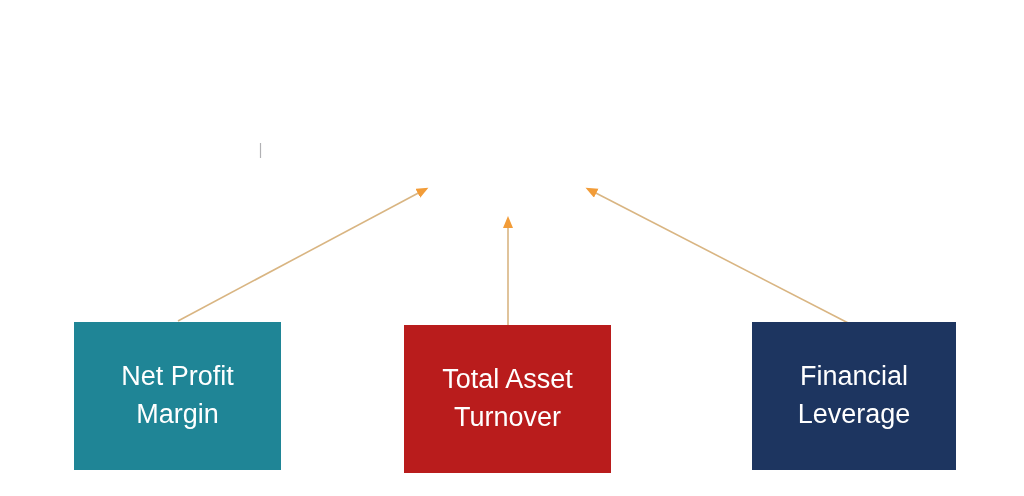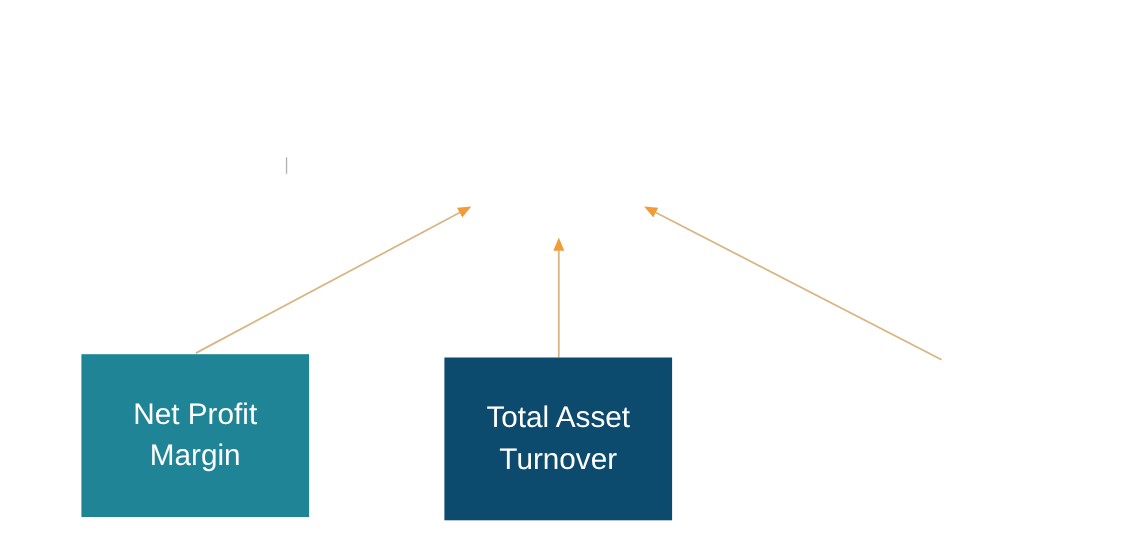--- a/index.html
+++ b/index.html
@@ -75,21 +75,21 @@
     width: 207px;
     height: 148px;
     background: #1F8596;
     justify-content: center;
   }
   .box-orange {
     left: 404px;
     top: 325px;
     width: 207px;
     height: 148px;
-    background: #0c4a6e;
+    background: #b91c1c;
   }
   .box-navy {
     left: 752px;
     top: 322px;
     width: 204px;
     height: 148px;
     background: #1D3560;
   }
 </style>
 </head>
@@ -111,14 +111,17 @@
 
 
   <div class="factor-box box-teal">
     <span class="factor-label">Net Profit Margin</span>
   </div>
 
   <div class="factor-box box-orange">
     <span class="factor-label">Total Asset Turnover</span>
   </div>
 
+  <div class="factor-box box-navy">
+    <span class="factor-label">Financial Leverage</span>
+  </div>
 
 </div>
 
 </body></html>

